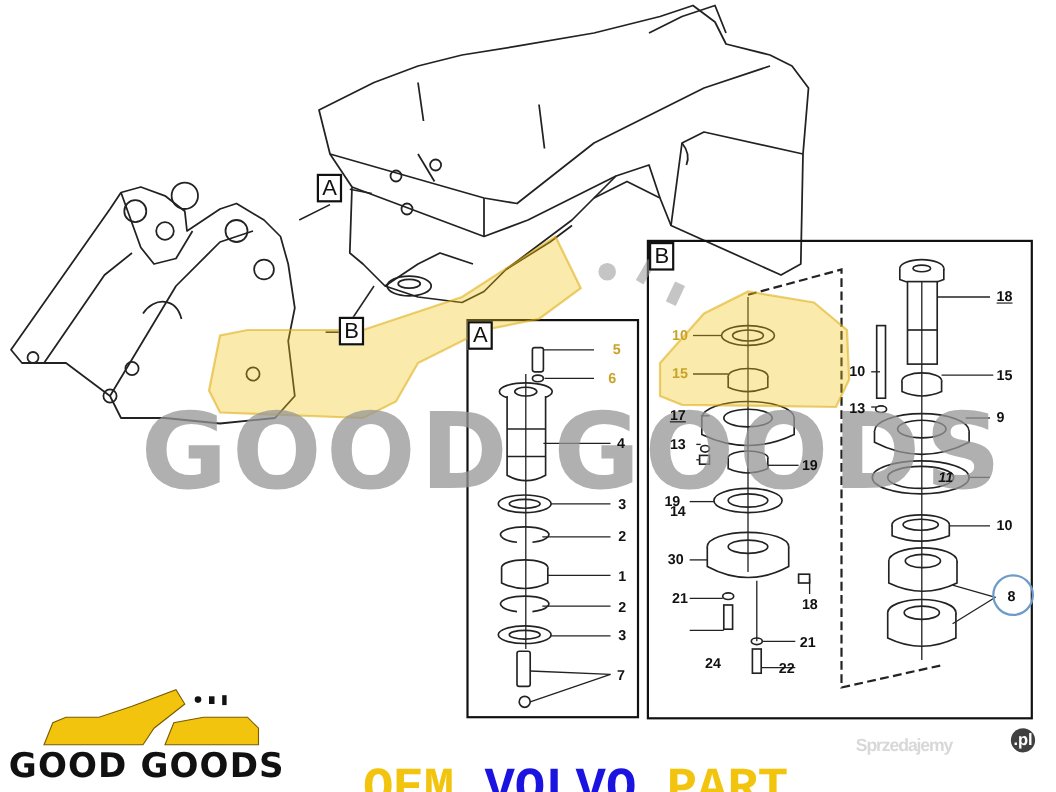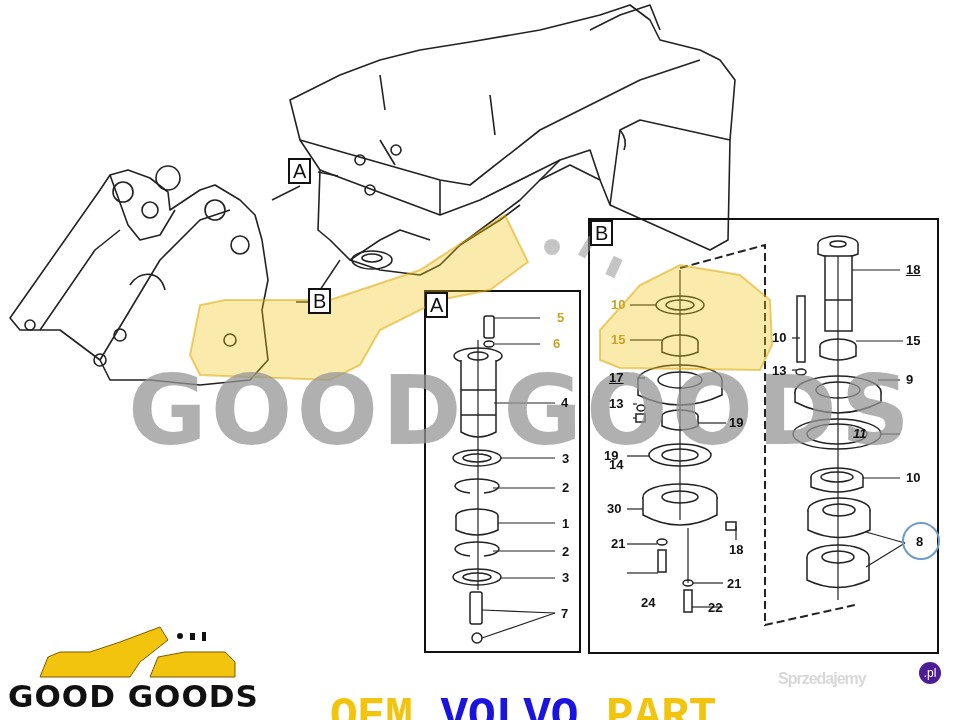--- a/index.html
+++ b/index.html
@@ -8,21 +8,21 @@
   svg.full{position:absolute;left:0;top:0;}
   .callout{position:absolute;font-family:"Liberation Sans",sans-serif;font-size:13px;font-weight:bold;color:#111;line-height:14px;}
   .callout.yel{color:#c9a227;}
   .boxlabel{position:absolute;border:2px solid #111;background:#fff;font-family:"Liberation Sans",sans-serif;font-size:20px;line-height:22px;padding:0 3px;color:#111;}
   .watermark{position:absolute;left:128px;top:355px;font-family:"DejaVu Sans",sans-serif;font-weight:bold;font-size:96px;letter-spacing:4px;color:rgba(150,150,150,0.75);white-space:nowrap;}
   .footer-logo-text{position:absolute;left:8px;top:678px;font-family:"DejaVu Sans",sans-serif;font-weight:bold;font-size:31px;color:#111;letter-spacing:1px;white-space:nowrap;}
   .oem{position:absolute;left:330px;top:668px;font-family:Liberation Mono, monospace;font-weight:bold;font-size:46px;white-space:nowrap;margin-top:23px;}
   .oem .y{color:#f2c40d;}
   .oem a{color:#1b14e0;text-decoration:underline;text-decoration-thickness:3px;}
   .sprz{position:absolute;left:778px;top:670px;font-family:"Liberation Sans",sans-serif;font-weight:bold;font-size:16px;color:#d8d8d8;letter-spacing:-1px;}
-  .pl{position:absolute;left:919px;top:662px;width:22px;height:22px;border-radius:50%;background:#4c1d95;color:#fff;font-size:12px;font-weight:normal;text-align:center;line-height:22px;font-family:"Liberation Sans",sans-serif;}
+  .pl{position:absolute;left:919px;top:662px;width:22px;height:22px;border-radius:50%;background:#404040;color:#fff;font-size:15px;font-weight:bold;text-align:center;line-height:22px;font-family:"Liberation Sans",sans-serif;}
 </style>
 </head>
 <body>
 
 <svg class="full" width="960" height="720" viewBox="0 0 960 720">
   <g fill="none" stroke="#222" stroke-width="1.6" stroke-linejoin="round">
 
     <path d="M10 318 L100 190 L110 175 L128 170 L150 178 L168 192 L170 210 L200 190 L215 185 L240 200 L255 215 L262 240 L268 280 L262 310 L268 360 L250 380 L200 385 L150 380 L110 380 L100 360 L60 330 L40 330 L20 330 Z"></path>
     <path d="M110 175 L128 225 L140 240 L160 235 L175 210"></path>
     <path d="M40 330 L95 250 L120 230"></path>

